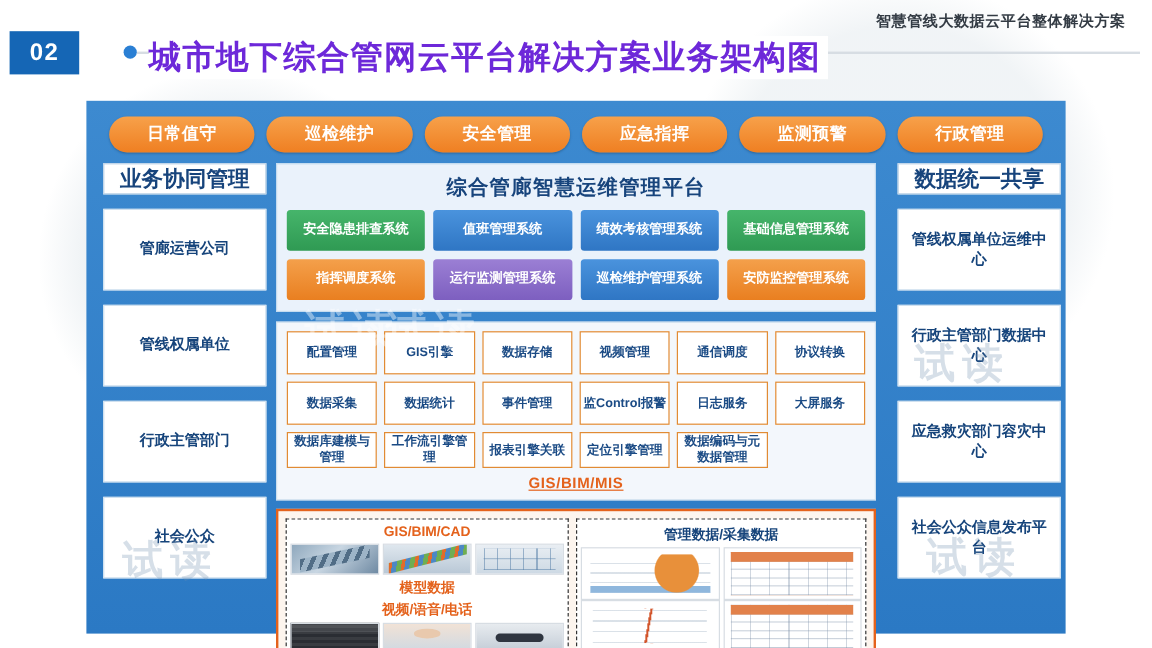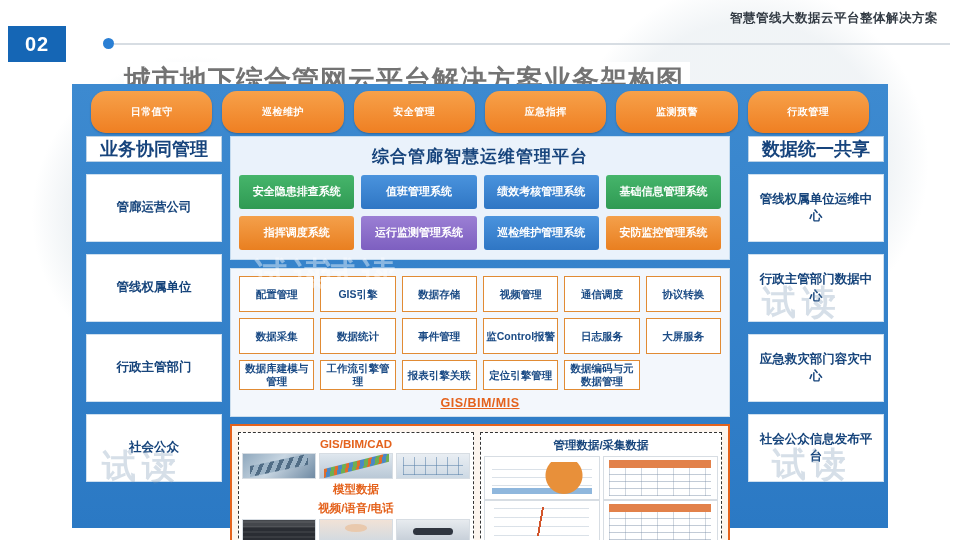--- a/index.html
+++ b/index.html
@@ -72,25 +72,24 @@
     width: 836px;
     height: 2px;
     background: #d7dde3;
   }
   .main-title {
     position: absolute;
     left: 124px;
     top: 30px;
     font-size: 27px;
     font-weight: bold;
-    color: #737373;
+    color: #6d28d9;
     letter-spacing: 1px;
     background: #ffffff;
     padding-right: 6px;
-    margin-top: 32px;
   }
 
   
   .diagram {
     position: absolute;
     left: 72px;
     top: 84px;
     width: 816px;
     height: 444px;
     background: #2f7fc9;
@@ -105,25 +104,25 @@
     top: 12px;
     width: 788px;
     height: 32px;
     display: flex;
     justify-content: space-between;
     align-items: center;
   }
   .pill {
     flex: 1 1 0;
     margin: 0 5px;
-    height: 42px;
+    height: 30px;
     border-radius: 15px;
     background: linear-gradient(180deg,#f7a14a 0%, #ef7f22 100%);
     color: #ffffff;
-    font-size: 10px;
+    font-size: 14px;
     font-weight: bold;
     display: flex;
     align-items: center;
     justify-content: center;
     box-shadow: 0 1px 2px rgba(0,0,0,0.25);
     letter-spacing: 0.5px;
   }
 
   
   .side-col {

